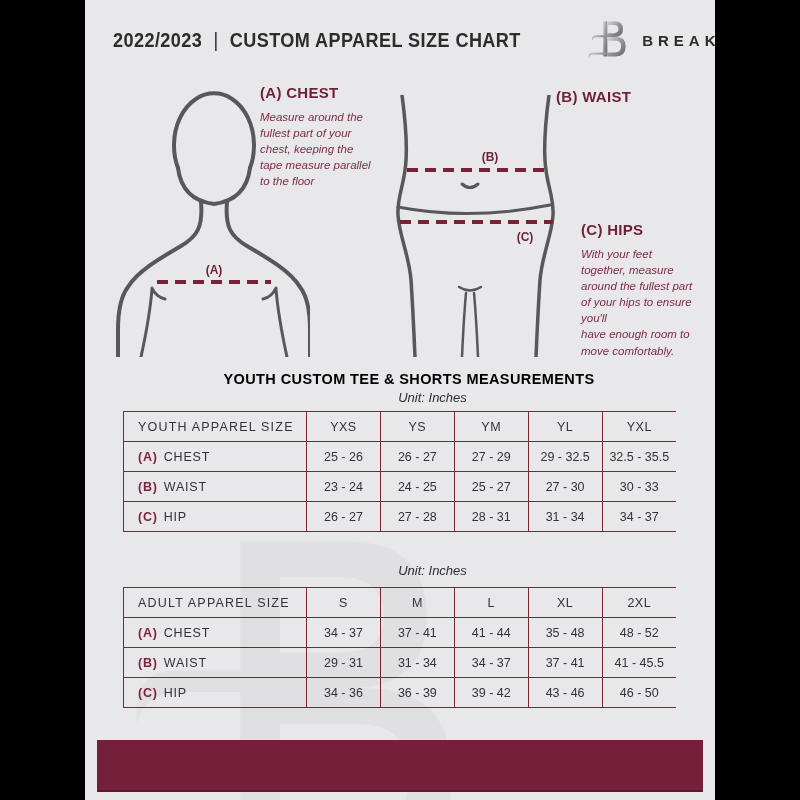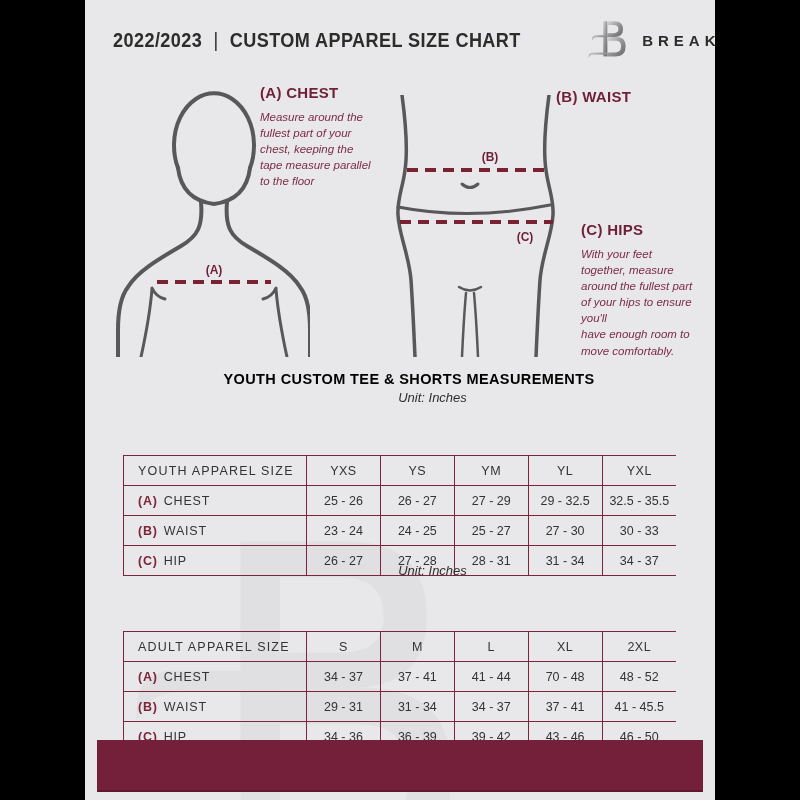--- a/index.html
+++ b/index.html
@@ -32,21 +32,20 @@
   .guide-body{font-size:11.5px;font-style:italic;color:#7d2b44;line-height:1.4;white-space:pre-line;margin:0;}
   .fig-label{font:bold 12px "Liberation Sans",sans-serif;fill:#6f1f36;}
   
   .section-title{position:absolute;left:0;width:630px;text-align:center;
     font-weight:bold;font-size:14.5px;color:#000000;letter-spacing:.4px;margin-left:9px;}
   .unit{position:absolute;left:0;width:695px;text-align:center;
     font-size:13px;font-style:italic;color:#2f2e2e;}
   table.size-table{
     position:absolute;left:38px;width:553px;border-collapse:collapse;table-layout:fixed;
     border-bottom:1.5px solid #7c2438;
-    margin-top:44px;
   }
   table.size-table col.c0{width:183px;}
   table.size-table td{
     border-top:1.5px solid #7c2438;border-left:1px solid #7c2438;
     height:29px;text-align:center;vertical-align:middle;
     font-size:12.5px;color:#333;padding:0;
   }
   table.size-table td:first-child{
     text-align:left;padding-left:14px;border-left:1.5px solid #7c2438;
   }
@@ -223,21 +222,21 @@
         <td class="size">M</td>
         <td class="size">L</td>
         <td class="size">XL</td>
         <td class="size">2XL</td>
       </tr>
       <tr>
         <td class="rowlabel"><span class="row-letter">(A)</span><span>CHEST</span></td>
         <td>34 - 37</td>
         <td>37 - 41</td>
         <td>41 - 44</td>
-        <td>70 - 48</td>
+        <td>35 - 48</td>
         <td>48 - 52</td>
       </tr>
       <tr>
         <td class="rowlabel"><span class="row-letter">(B)</span><span>WAIST</span></td>
         <td>29 - 31</td>
         <td>31 - 34</td>
         <td>34 - 37</td>
         <td>37 - 41</td>
         <td>41 - 45.5</td>
       </tr>

